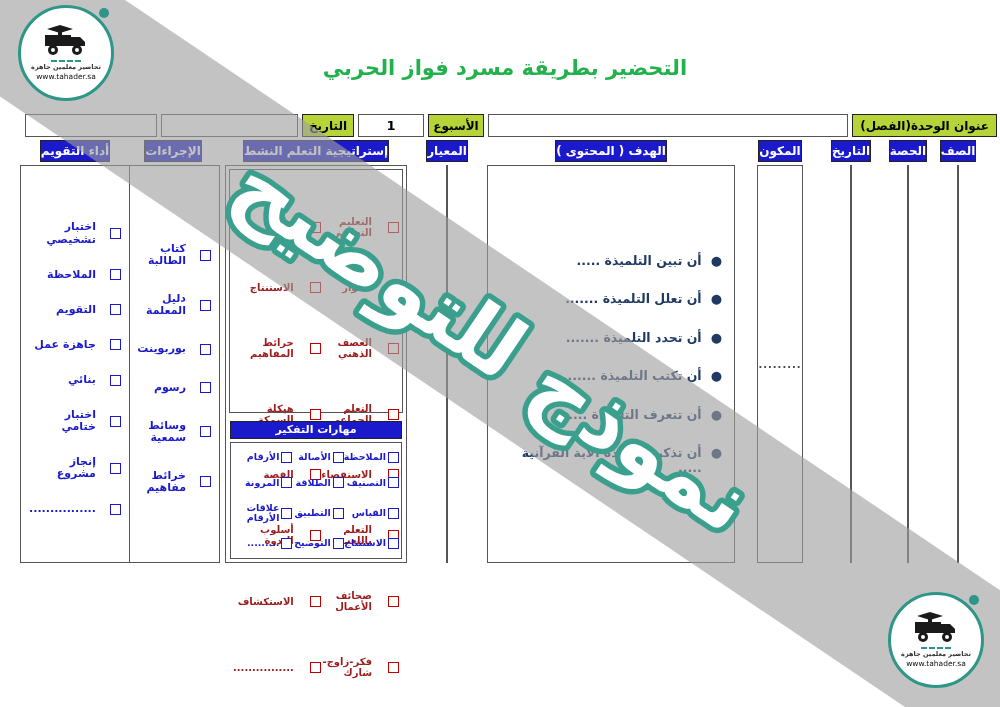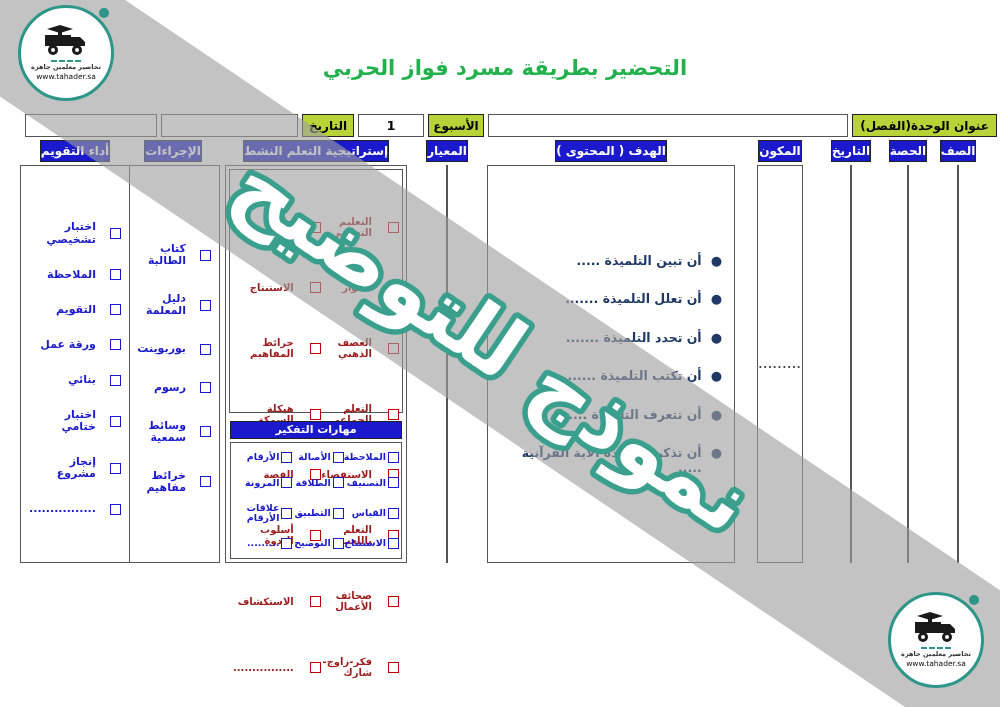--- a/index.html
+++ b/index.html
@@ -373,21 +373,21 @@
             <span>الملاحظة</span>
           </div>
 
           <div class="chk-item">
             <span class="chk blue"></span>
             <span>التقويم</span>
           </div>
 
           <div class="chk-item">
             <span class="chk blue"></span>
-            <span>ورقة عمل</span>
+            <span>جاهزة عمل</span>
           </div>
 
           <div class="chk-item">
             <span class="chk blue"></span>
             <span>بنائي</span>
           </div>
 
           <div class="chk-item">
             <span class="chk blue"></span>
             <span>اختبار ختامي</span>

